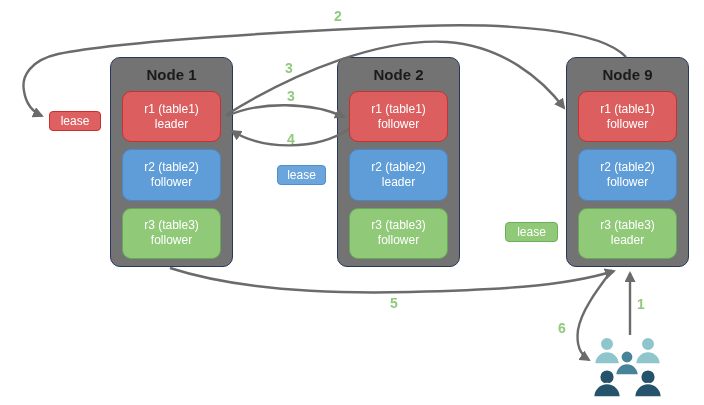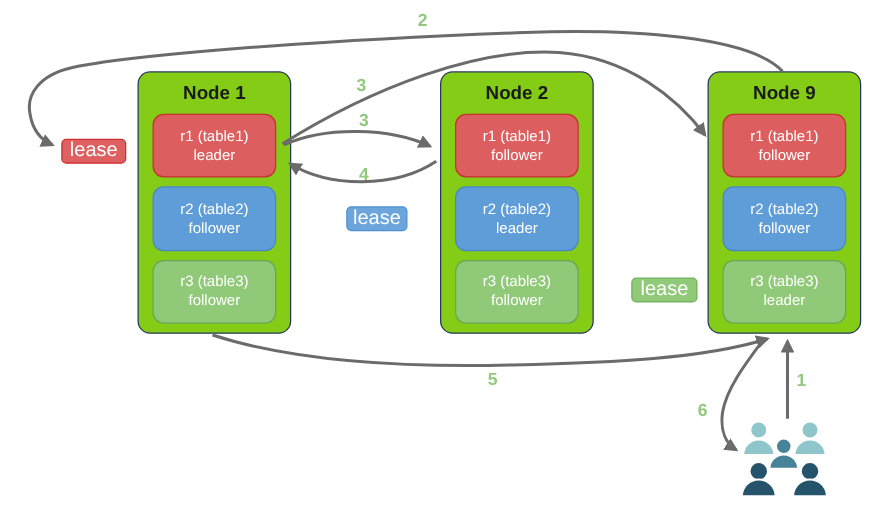--- a/index.html
+++ b/index.html
@@ -1,39 +1,39 @@
 <!DOCTYPE html>
 <html><head>
 <meta charset="utf-8">
 <style>
   html,body{margin:0;padding:0;background:#fff;}
   .canvas{
     position:relative;width:704px;height:405px;background:#ffffff;
     font-family:"Liberation Sans",sans-serif;overflow:hidden;
   }
   .node{
-    position:absolute;top:57px;width:123px;height:210px;background:#84cc16;
+    position:absolute;top:57px;width:123px;height:210px;background:#737373;
     border:1.6px solid #26395c;border-radius:10px;box-sizing:border-box;
     display:flex;flex-direction:column;align-items:center;z-index:1;
   }
-  .node-1{left:110px}.node-2{left:352px}.node-3{left:566px}
+  .node-1{left:110px}.node-2{left:337px}.node-3{left:566px}
   .node-title{
     height:39px;display:flex;align-items:center;font-weight:bold;
     font-size:15px;color:#1a1a1a;
   }
   .replica{
     width:99px;height:60px;border-radius:9px;display:flex;flex-direction:column;
     align-items:center;justify-content:center;color:#fff;font-size:12px;
     line-height:15px;text-align:center;box-sizing:border-box;margin-bottom:7px;
   }
   .replica.red{background:#dc5e5e;border:1.5px solid #c53230}
   .replica.blue{background:#5f9dd8;border:1.5px solid #4a86c8}
   .replica.green{background:#90c978;border:1.5px solid #67a758}
   .lease{
-    position:absolute;height:20px;border-radius:4px;color:#fff;font-size:16px;
+    position:absolute;height:20px;border-radius:4px;color:#fff;font-size:12px;
     display:flex;align-items:center;justify-content:center;box-sizing:border-box;z-index:2;
   }
   .lease.red{left:49px;top:111px;width:52px;background:#df6060;border:1.5px solid #cb2f2f}
   .lease.blue{left:277px;top:165px;width:49px;background:#6ba5dc;border:1.5px solid #4c90d2}
   .lease.green{left:505px;top:222px;width:53px;background:#90c978;border:1.5px solid #6fae5c}
   .stepnum{
     position:absolute;transform:translate(-50%,-50%);font-weight:bold;
     font-size:14px;color:#92c97e;z-index:5;
   }
   svg.overlay{position:absolute;left:0;top:0;z-index:4;pointer-events:none;}

